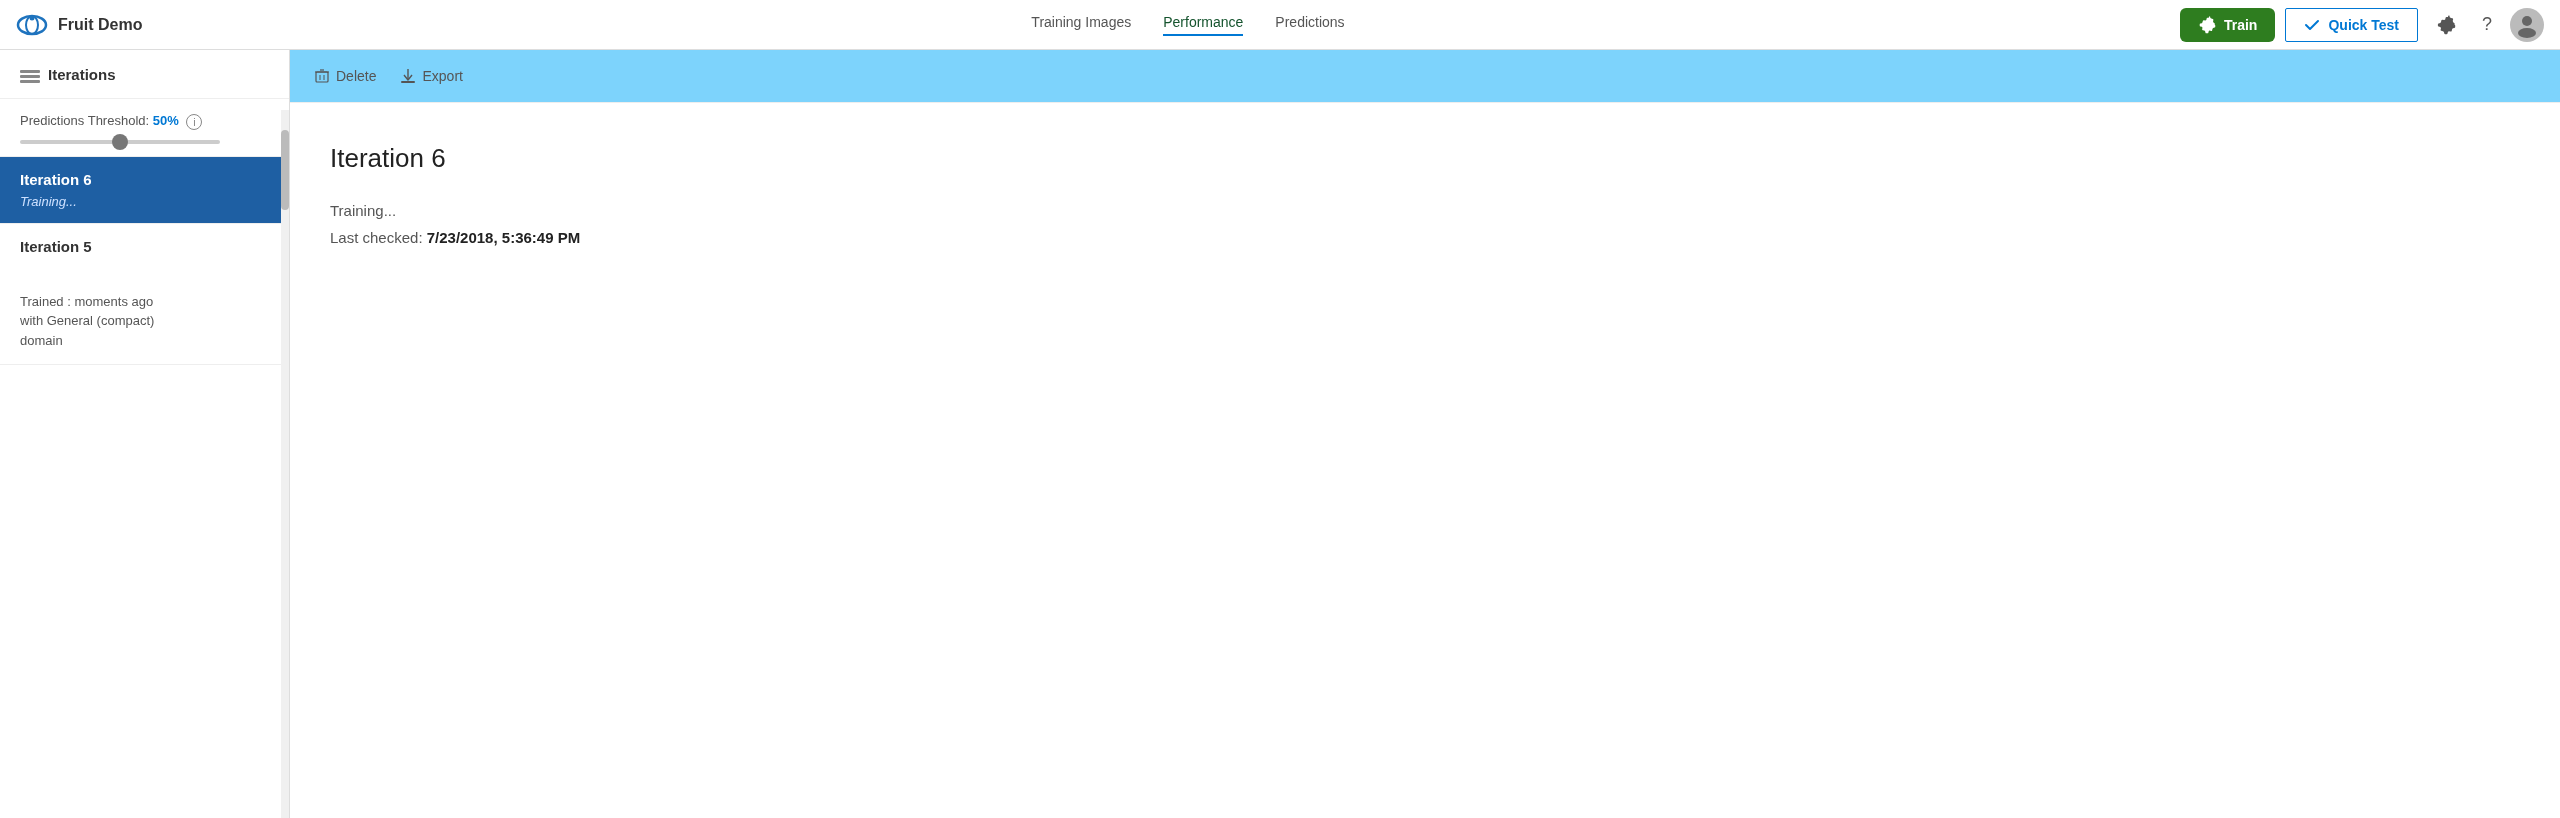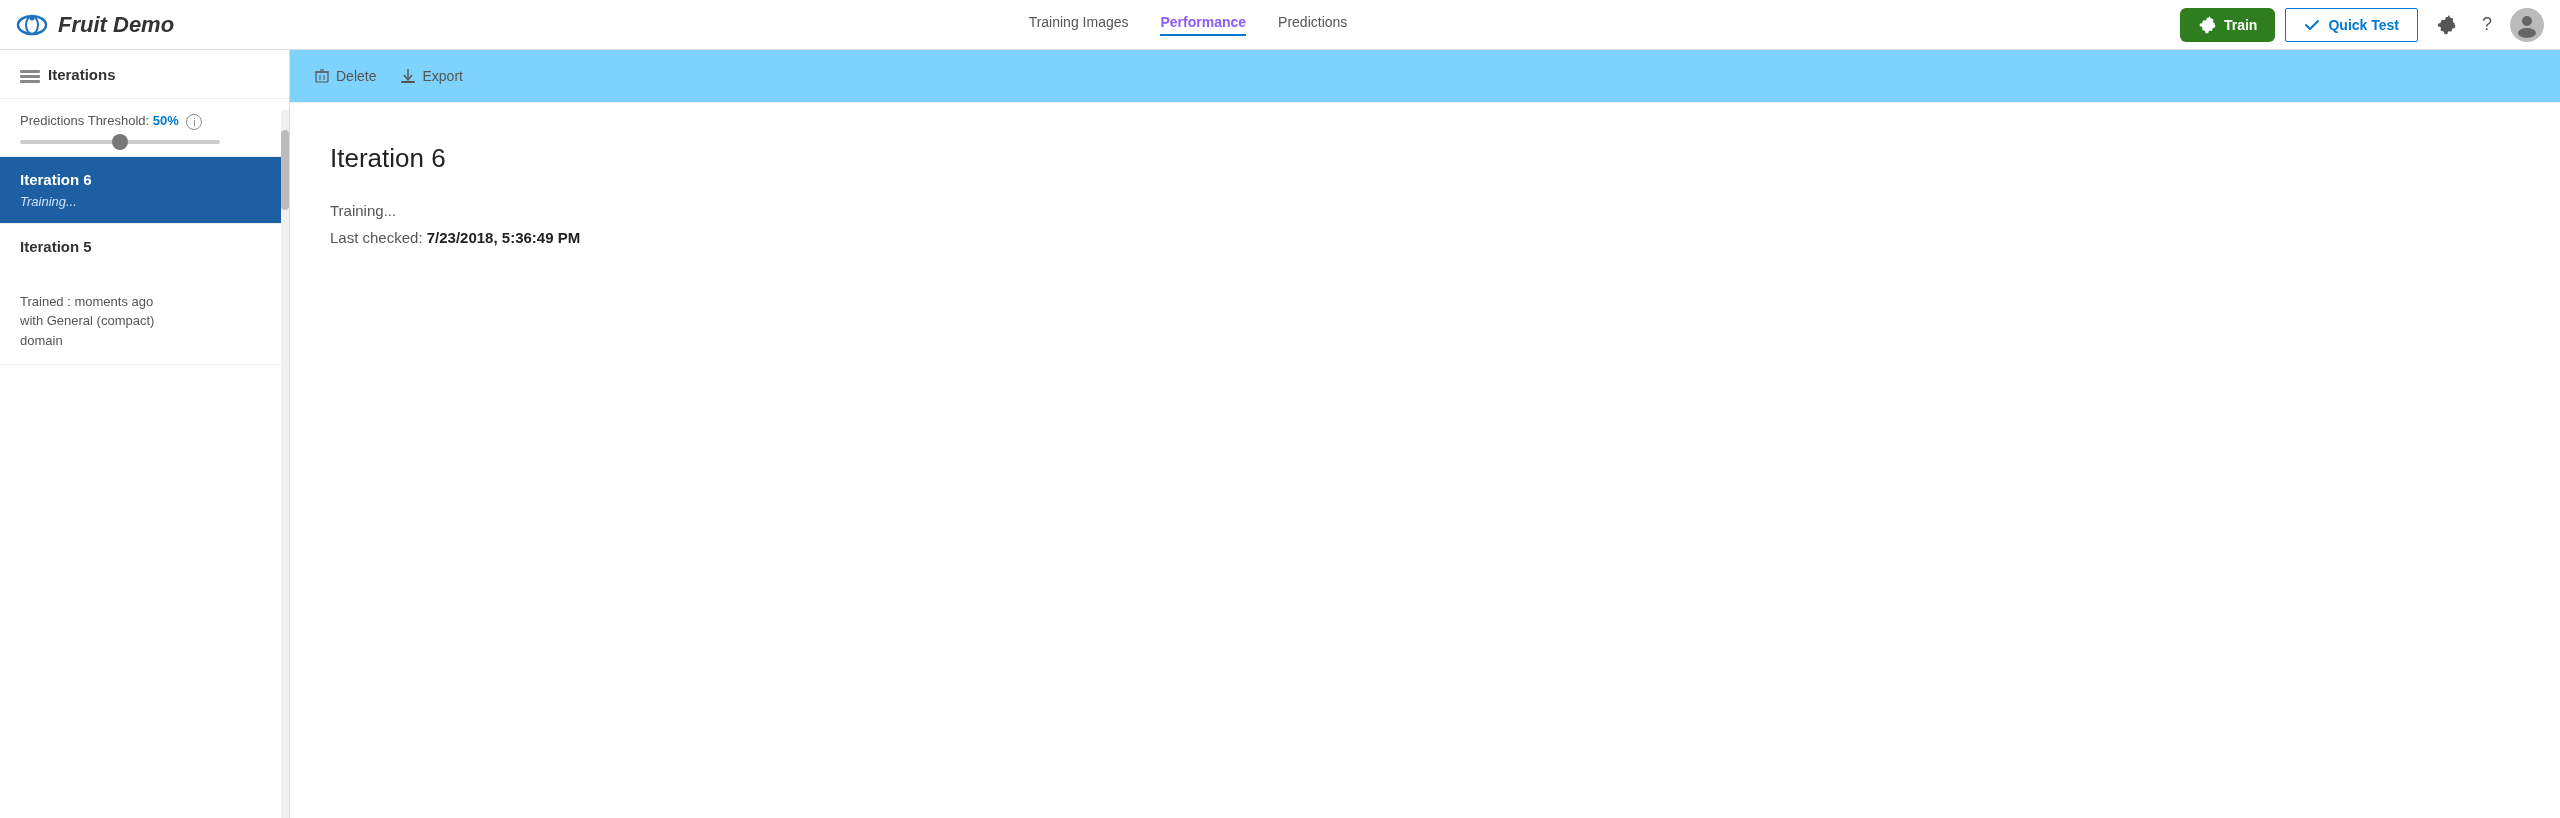--- a/index.html
+++ b/index.html
@@ -18,44 +18,43 @@
       display: flex;
       align-items: center;
       gap: 10px;
       min-width: 180px;
     }
     .logo-icon {
       width: 32px;
       height: 32px;
     }
     .app-title {
-      font-size: 22px;
+      font-size: 16px;
       font-weight: 600;
       color: #333;
-      font-style: italic;
     }
     .nav-tabs {
       display: flex;
       align-items: center;
       gap: 32px;
       flex: 1;
       justify-content: center;
     }
     .nav-tab {
       font-size: 14px;
       color: #555;
       cursor: pointer;
       padding-bottom: 4px;
       border-bottom: 2px solid transparent;
       white-space: nowrap;
     }
     .nav-tab.active {
-      color: #8b5cf6;
+      color: #14532d;
       border-bottom: 2px solid #0078d4;
-      font-weight: 700;
+      font-weight: 400;
     }
     .header-actions {
       display: flex;
       align-items: center;
       gap: 10px;
       min-width: 200px;
       justify-content: flex-end;
     }
     .btn-train {
       display: flex;

